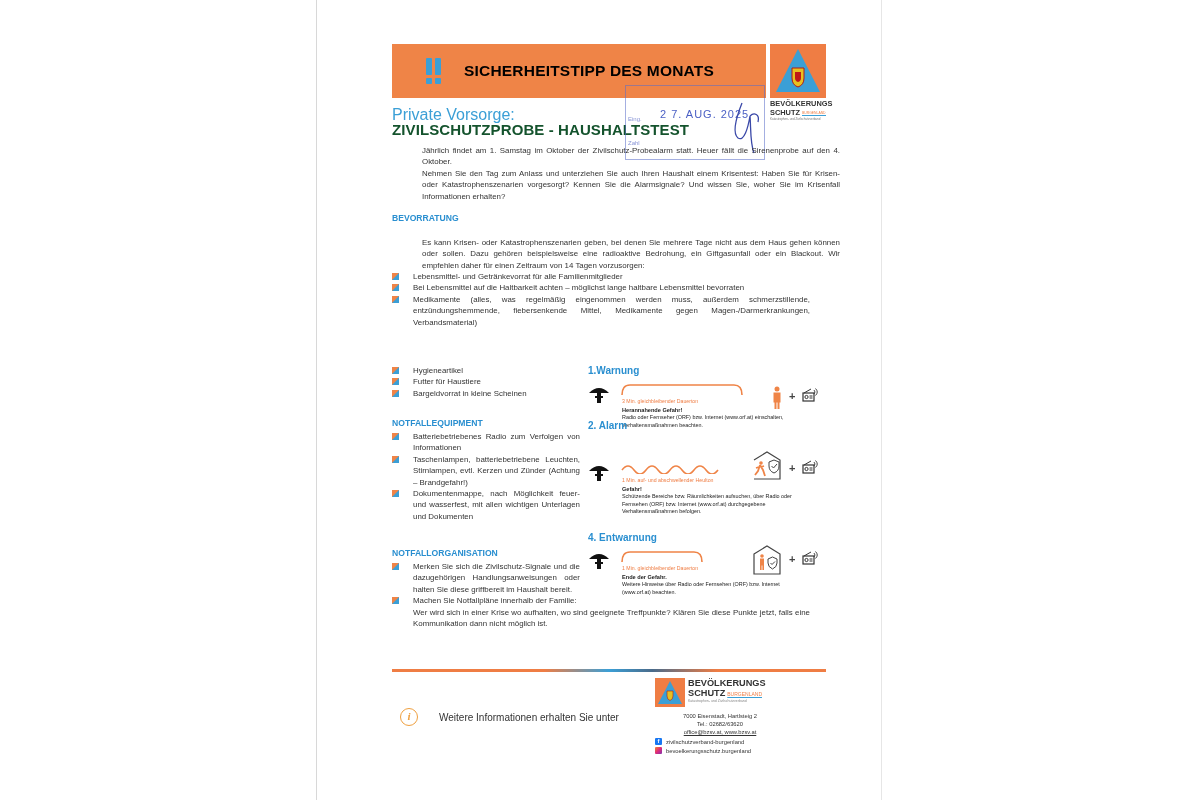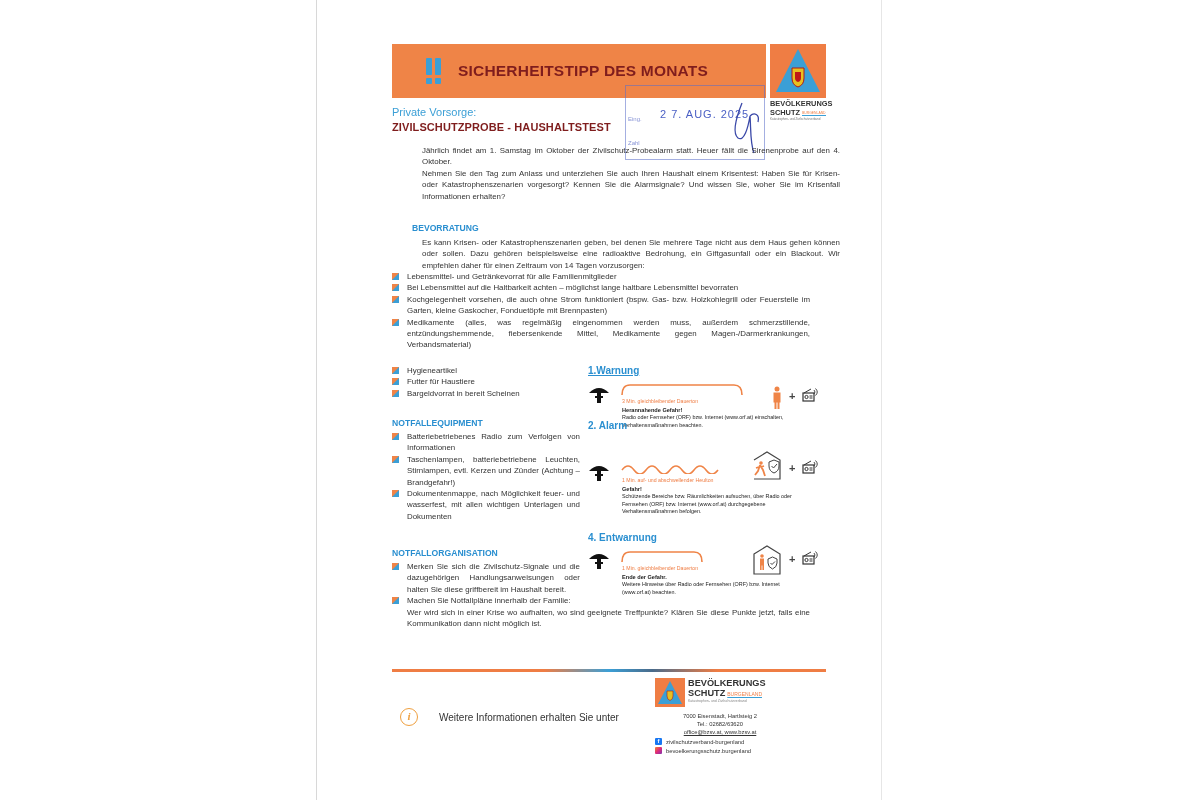--- a/index.html
+++ b/index.html
@@ -21,51 +21,51 @@
     background: #ef8447;
     display: flex; align-items: center;
   }
   .banner .excl {
     margin-left: 32px; width: 20px; height: 26px; position: relative;
   }
   .banner .excl span {
     position: absolute; width: 6px; background: #3b9fd6; border-radius: 1px;
   }
   .banner .title {
-    margin-left: 14px; color: #7f1d1d; font-size: 15.5px; font-weight: bold; letter-spacing: 0.2px;
+    margin-left: 20px; color: #000000; font-size: 15.5px; font-weight: bold; letter-spacing: 0.2px;
   }
 
   .logo-top {
     position: absolute; left: 770px; top: 44px; width: 56px; height: 54px;
     background: #ef7d44;
   }
   .logo-top svg { position: absolute; left: 0; top: 0; }
   .logo-top-text {
     position: absolute; left: 770px; top: 100px; width: 60px; font-size: 7.4px; font-weight: bold; color: #333; line-height: 8.5px;
   }
   .logo-top-text .sub { font-size: 3px; color: #777; font-weight: normal; line-height: 4px; }
   .logo-top-text .bgld { font-size: 3.4px; color: #ef7d44; border-bottom: 1px solid #3b9fd6; font-weight: normal; margin-left: 2px; vertical-align: middle; }
 
-  .subtitle { position: absolute; left: 392px; top: 106px; font-size: 11px; color: #3b9fd6; }
-  .main-title { position: absolute; left: 392px; top: 121px; font-size: 11px; font-weight: bold; color: #7f1d1d; letter-spacing: 0.1px; }
+  .subtitle { position: absolute; left: 392px; top: 106px; font-size: 16px; color: #3b9fd6; }
+  .main-title { position: absolute; left: 392px; top: 121px; font-size: 15px; font-weight: bold; color: #14532d; letter-spacing: 0.1px; }
 
   
   .stamp {
     position: absolute; left: 625px; top: 85px; width: 140px; height: 75px;
     border: 1px solid rgba(90,110,200,0.55);
   }
   .stamp-date { position: absolute; left: 660px; top: 108px; font-size: 11px; color: #4a5fc4; letter-spacing: 1px; }
   .stamp-small { position: absolute; font-size: 6px; color: #8894d6; }
   .signature { position: absolute; left: 728px; top: 98px; }
 
   .p { position: absolute; left: 392px; width: 418px; font-size: 7.9px; line-height: 11.4px; color: #333; text-align: justify; margin-left: 30px; }
   .h { position: absolute; left: 392px; font-size: 8.6px; font-weight: bold; color: #2a8fd0; }
 
   ul.bl { position: absolute; list-style: none; font-size: 7.9px; line-height: 11.4px; color: #333; }
-  ul.bl li { position: relative; padding-left: 15px; text-align: justify; }
+  ul.bl li { position: relative; padding-left: 21px; text-align: justify; }
   ul.bl li .bullet {
     position: absolute; left: 0; top: 2px; width: 7px; height: 7px;
     background: linear-gradient(135deg, #ef8447 0%, #ef8447 45%, #3b9fd6 55%, #3b9fd6 100%);
   }
 
   
   .sig-title { position: absolute; left: 588px; font-size: 10px; font-weight: bold; color: #2a8fd0; }
   .siren { position: absolute; }
   .tone-label { position: absolute; left: 622px; font-size: 5.2px; color: #ef7d44; }
   .sig-bold { position: absolute; left: 622px; font-size: 5.6px; font-weight: bold; color: #222; }
@@ -130,51 +130,50 @@
 <div class="stamp-small" style="left:628px;top:116px;">Eing.</div>
 <div class="stamp-date">2 7. AUG. 2025</div>
 <div class="stamp-small" style="left:628px;top:140px;">Zahl</div>
 <svg class="signature" width="40" height="60" viewBox="0 0 40 60">
   <path d="M14,5 C8,20 4,35 10,40 C16,44 20,30 22,18 C23,30 22,45 26,55 M22,18 C26,14 32,16 30,24" fill="none" stroke="#3a48a8" stroke-width="1.3"></path>
 </svg>
 
 <div class="p" style="top:145px;">Jährlich findet am 1. Samstag im Oktober der Zivilschutz-Probealarm statt. Heuer fällt die Sirenenprobe auf den 4. Oktober.</div>
 <div class="p" style="top:168px;">Nehmen Sie den Tag zum Anlass und unterziehen Sie auch Ihren Haushalt einem Krisentest: Haben Sie für Krisen- oder Katastrophenszenarien vorgesorgt? Kennen Sie die Alarmsignale? Und wissen Sie, woher Sie im Krisenfall Informationen erhalten?</div>
 
-<div class="h" style="top:223px;margin-left:20px;">BEVORRATUNG</div>
+<div class="h" style="top:213px;">BEVORRATUNG</div>
 <div class="p" style="top:237px;">Es kann Krisen- oder Katastrophenszenarien geben, bei denen Sie mehrere Tage nicht aus dem Haus gehen können oder sollen. Dazu gehören beispielsweise eine radioaktive Bedrohung, ein Giftgasunfall oder ein Blackout. Wir empfehlen daher für einen Zeitraum von 14 Tagen vorzusorgen:</div>
 <ul class="bl" style="left:392px;top:271px;width:418px;">
   <li><span class="bullet"></span><span>Lebensmittel- und Getränkevorrat für alle Familienmitglieder</span></li>
   <li><span class="bullet"></span><span>Bei Lebensmittel auf die Haltbarkeit achten – möglichst lange haltbare Lebensmittel bevorraten</span></li>
-  <li><span class="bullet"></span><span>Kochgelegenheit vorsehen, die auch ohne Strom funktioniert (bspw. Gas- bzw. Holzkohlegrill oder Feuerstelle im Garten, kleine Gaskocher, Fonduetöpfe mit Brennpasten)</span></li>
   <li><span class="bullet"></span><span>Medikamente (alles, was regelmäßig eingenommen werden muss, außerdem schmerzstillende, entzündungshemmende, fiebersenkende Mittel, Medikamente gegen Magen-/Darmerkrankungen, Verbandsmaterial)</span></li>
 </ul>
 <ul class="bl" style="left:392px;top:365px;width:200px;">
   <li><span class="bullet"></span><span>Hygieneartikel</span></li>
   <li><span class="bullet"></span><span>Futter für Haustiere</span></li>
-  <li><span class="bullet"></span><span>Bargeldvorrat in bereit Scheinen</span></li>
+  <li><span class="bullet"></span><span>Bargeldvorrat in kleine Scheinen</span></li>
 </ul>
 
 <div class="h" style="top:418px;">NOTFALLEQUIPMENT</div>
 <ul class="bl" style="left:392px;top:431px;width:188px;">
   <li><span class="bullet"></span><span>Batteriebetriebenes Radio zum Verfolgen von Informationen</span></li>
   <li><span class="bullet"></span><span>Taschenlampen, batteriebetriebene Leuchten, Stirnlampen, evtl. Kerzen und Zünder (Achtung – Brandgefahr!)</span></li>
   <li><span class="bullet"></span><span>Dokumentenmappe, nach Möglichkeit feuer- und wasserfest, mit allen wichtigen Unterlagen und Dokumenten</span></li>
 </ul>
 
 <div class="h" style="top:548px;">NOTFALLORGANISATION</div>
 <ul class="bl" style="left:392px;top:561px;width:188px;">
   <li><span class="bullet"></span><span>Merken Sie sich die Zivilschutz-Signale und die dazugehörigen Handlungsanweisungen oder halten Sie diese griffbereit im Haushalt bereit.</span></li>
   <li><span class="bullet"></span><span>Machen Sie Notfallpläne innerhalb der Familie:</span></li>
 </ul>
 <ul class="bl" style="left:392px;top:607px;width:418px;">
   <li><span>Wer wird sich in einer Krise wo aufhalten, wo sind geeignete Treffpunkte? Klären Sie diese Punkte jetzt, falls eine Kommunikation dann nicht möglich ist.</span></li>
 </ul>
 
-<div class="sig-title" style="top:365px;text-decoration:underline;">1.Warnung</div>
+<div class="sig-title" style="top:365px;">1.Warnung</div>
 <svg class="siren" style="left:588px;top:383px;" width="22" height="22" viewBox="0 0 22 22">
   <path d="M1,10 Q11,0 21,10 Z" fill="#111"></path>
     <rect x="9" y="10" width="4" height="10" fill="#111"></rect>
     <rect x="7" y="13" width="8" height="2" fill="#111"></rect>
 </svg>
 <svg style="position:absolute;left:620px;top:382px;" width="124" height="14" viewBox="0 0 124 14">
   <path d="M2,13 Q2,3 10,3 H114 Q122,3 122,13" fill="none" stroke="#ef8447" stroke-width="1.6"></path>
 </svg>
 <div class="tone-label" style="top:398px;">3 Min. gleichbleibender Dauerton</div>
 <div class="sig-bold" style="top:407px;">Herannahende Gefahr!</div>

